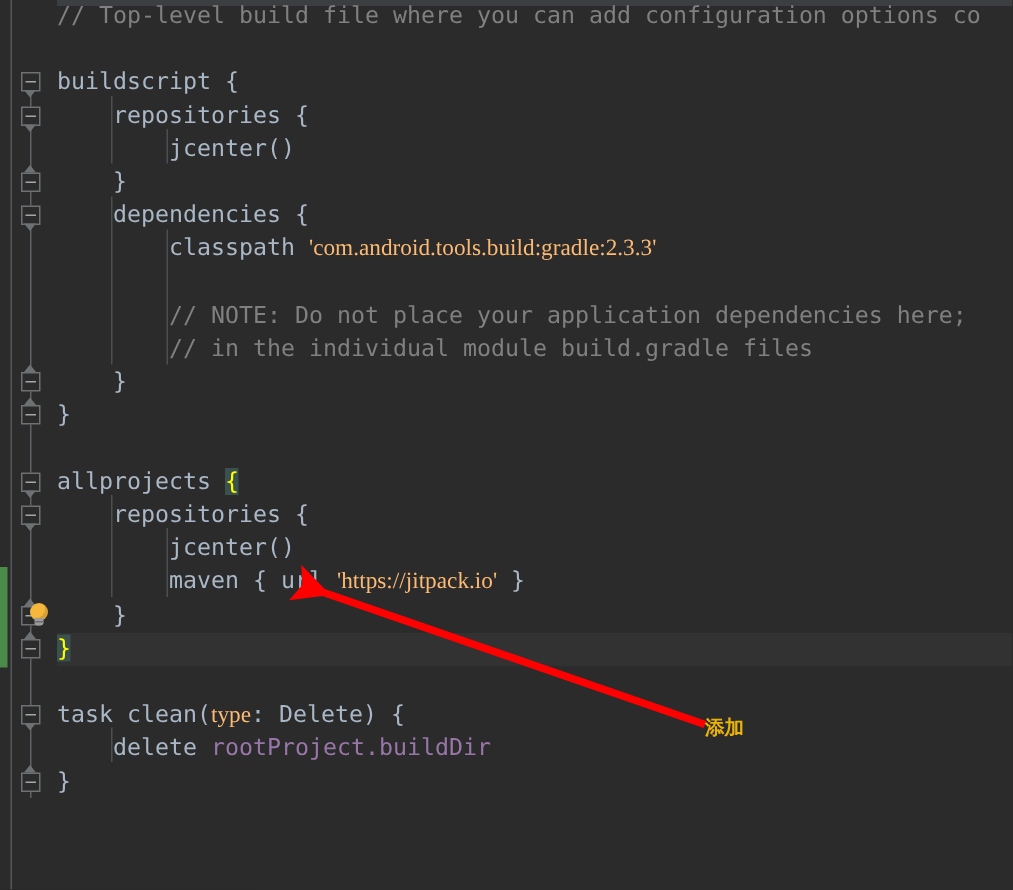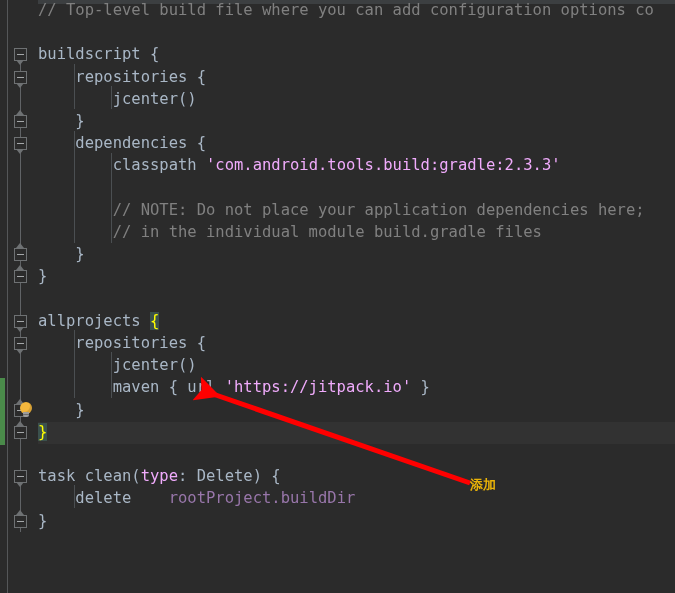--- a/index.html
+++ b/index.html
@@ -150,23 +150,23 @@
 
   
   .indent-guide {
     position: absolute;
     width: 1px;
     background: #4b4f52;
   }
 
   
   .comment   { color: #808080; }
-  .str       { color: #f0abfc; }
+  .str       { color: #fdba74; font-family: Liberation Serif, serif; }
   .ident     { color: #a9b7c6; }
-  .field     { color: #9876aa; margin-left: 28px; }
+  .field     { color: #9876aa; }
   .brace-hl  { color: #ffff00; background: #3b514d; }
 
   
   .annotation-svg {
     position: absolute;
     left: 0; top: 0;
     width: 675px; height: 593px;
     pointer-events: none;
   }
   .annot-text {

